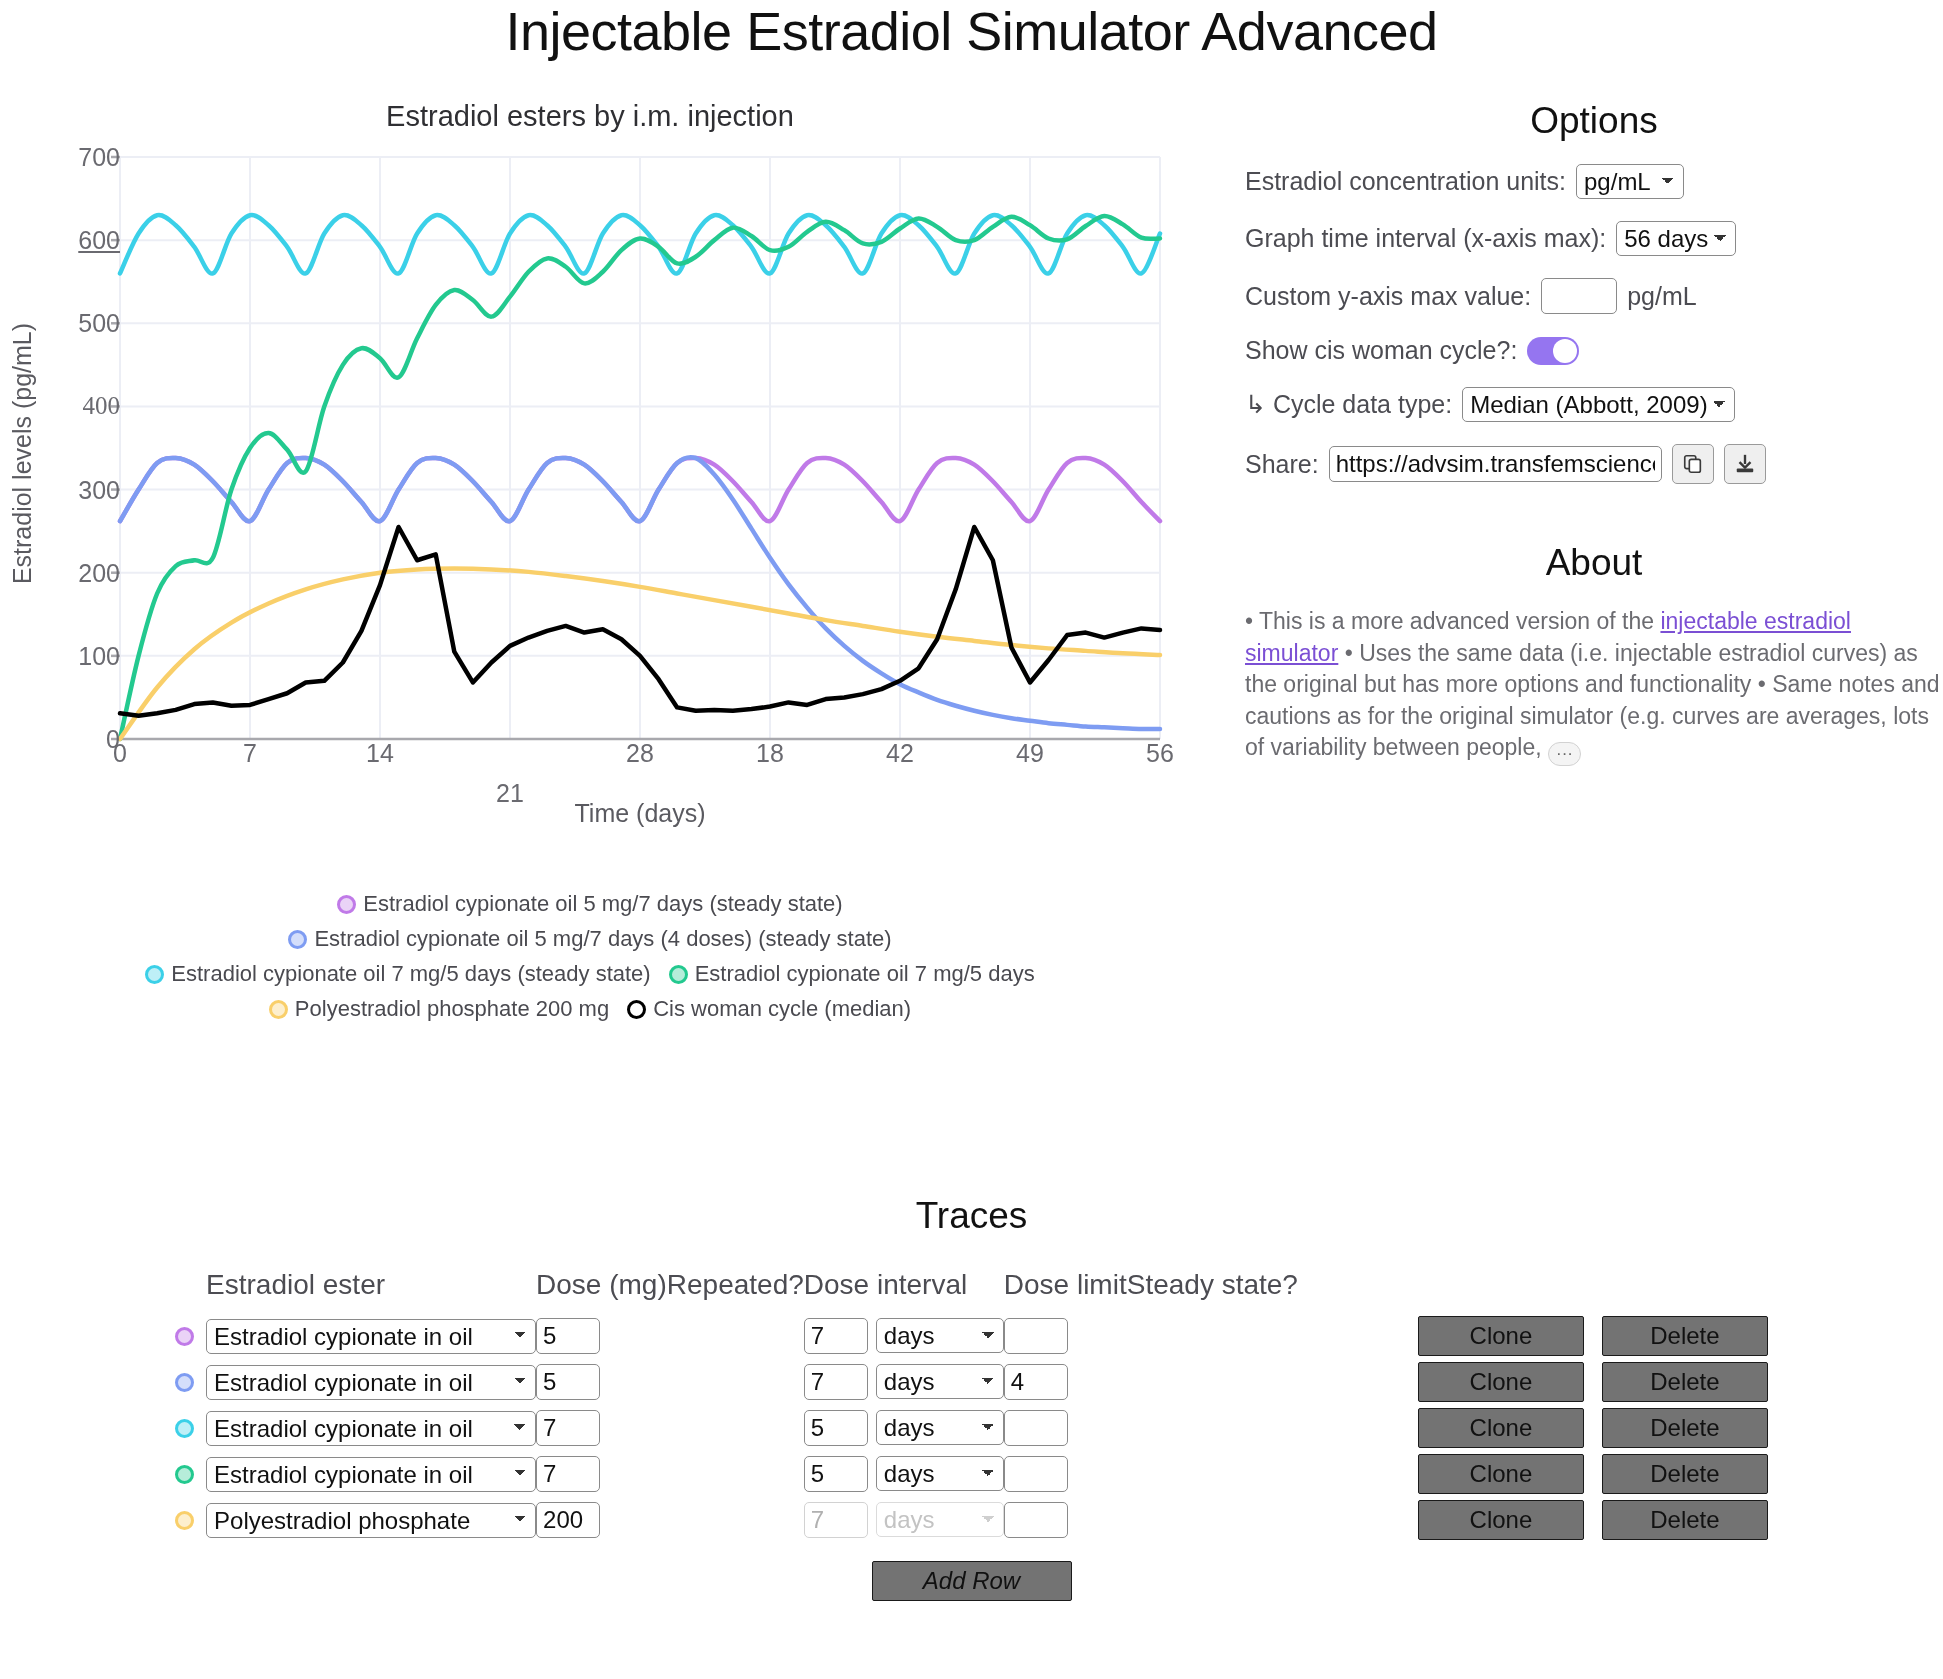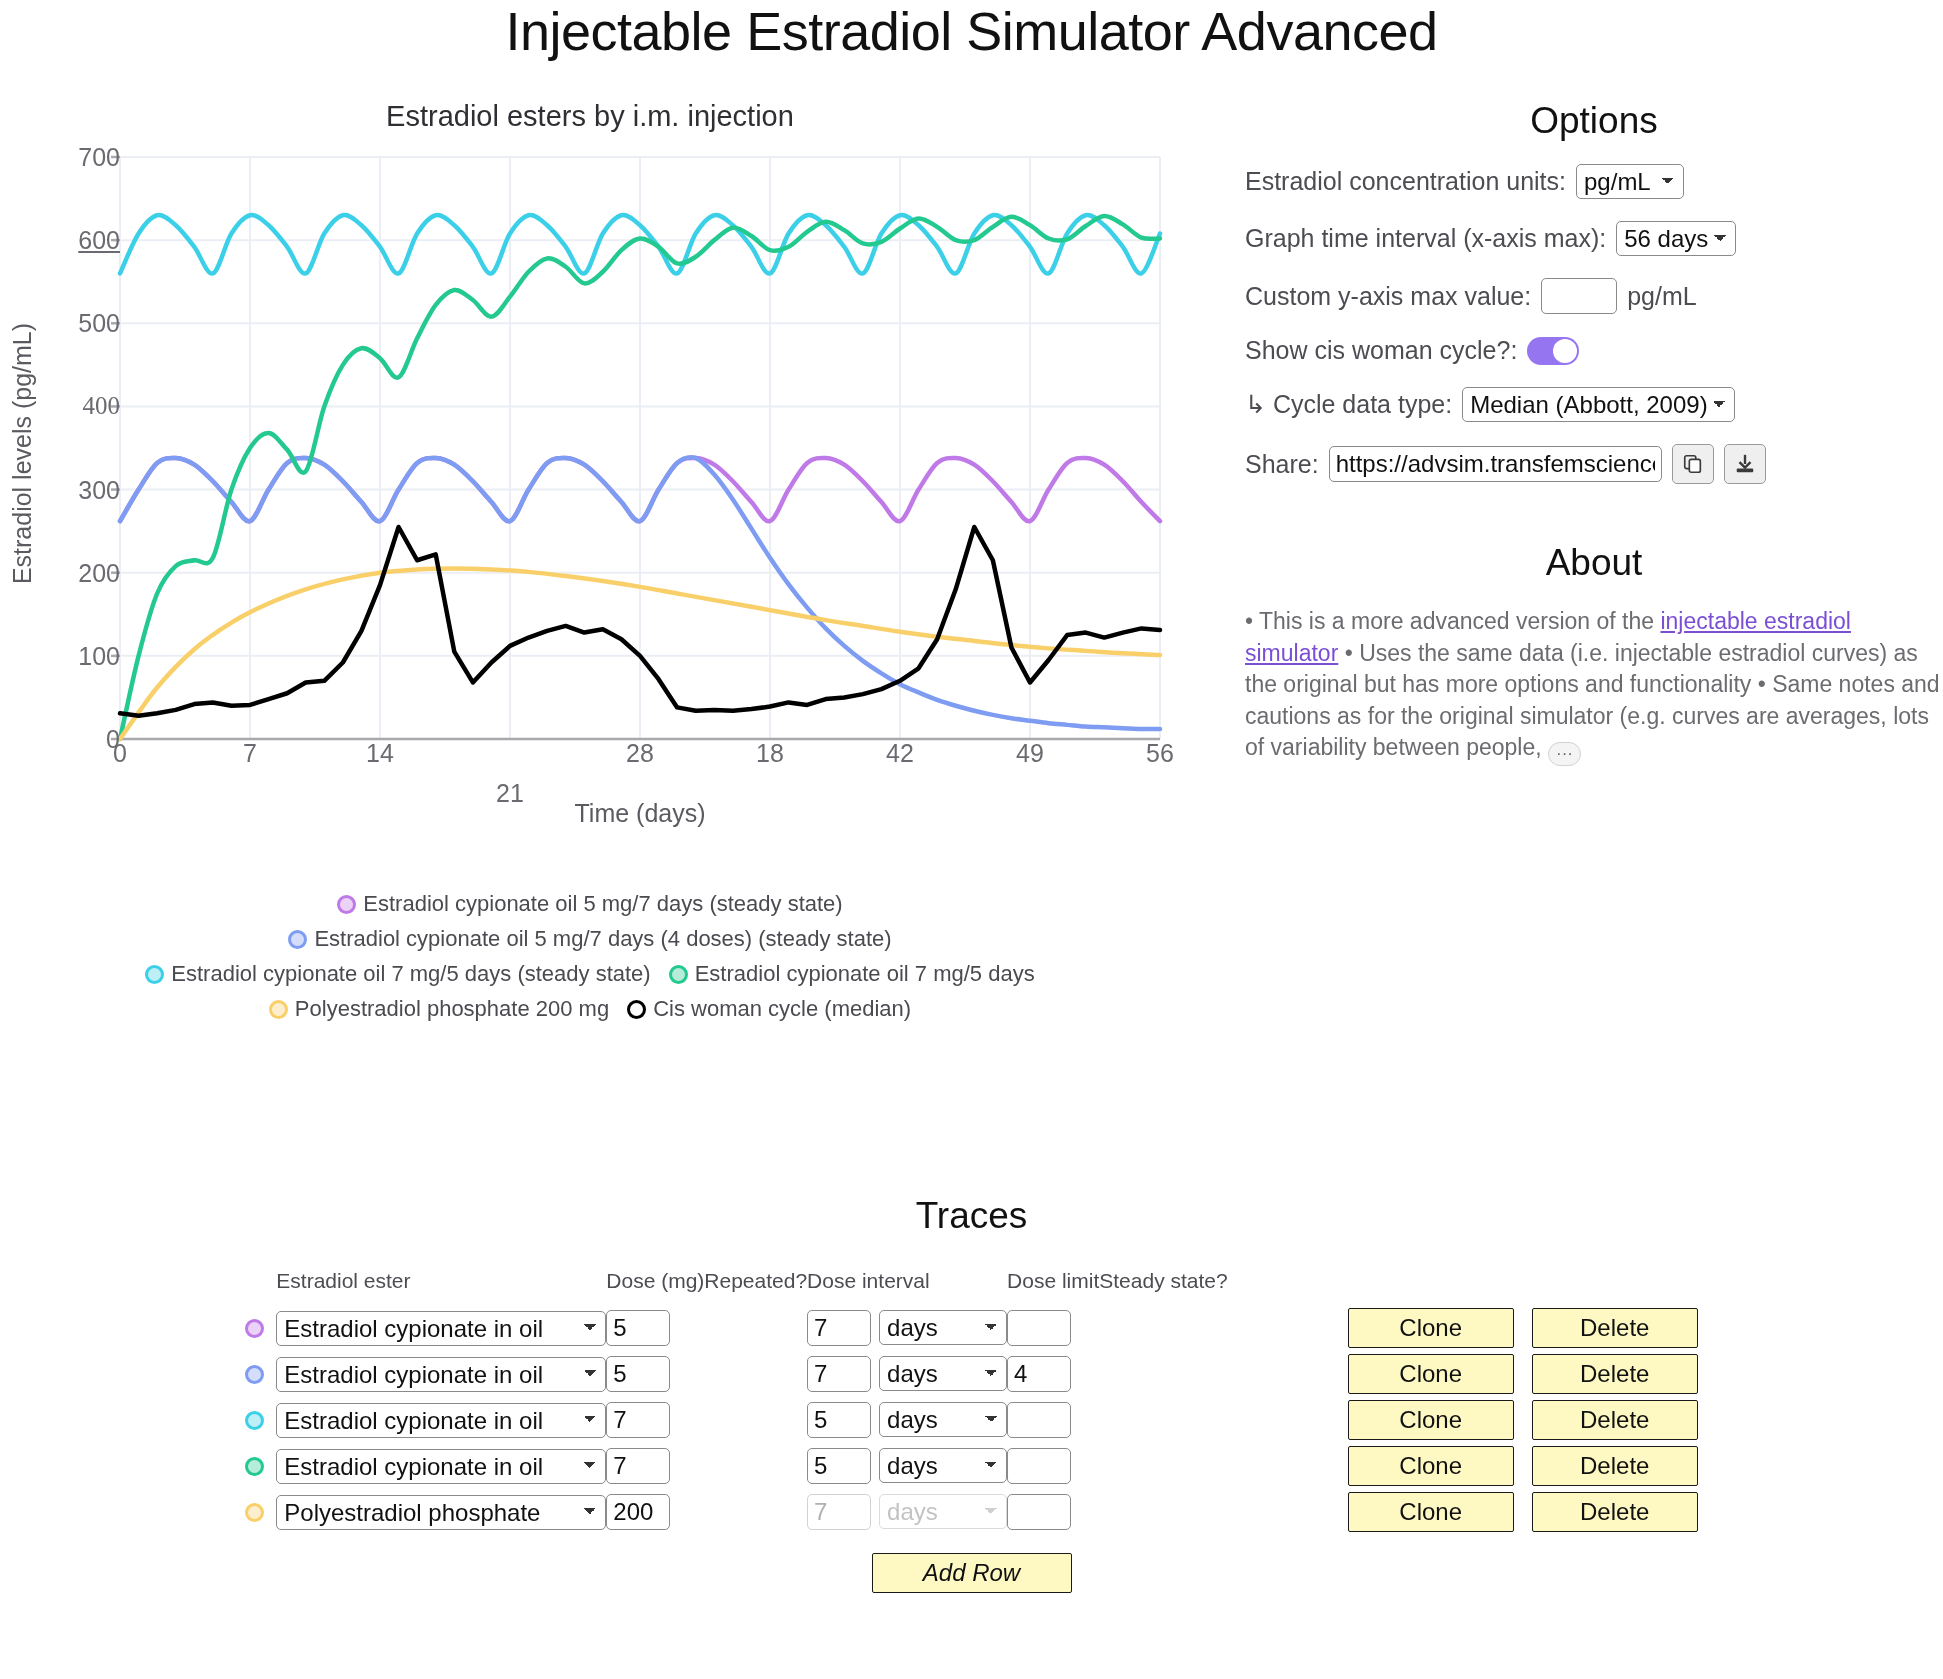--- a/index.html
+++ b/index.html
@@ -235,21 +235,21 @@
     font-size: 37px;
     font-weight: 400;
     color: #111;
     margin: 0 0 32px 0;
   }
   table.tr-table {
     margin: 0 auto;
     border-collapse: collapse;
   }
   table.tr-table th {
-    font-size: 21px;
+    font-size: 28px;
     font-weight: 400;
     color: #4c4c52;
     text-align: left;
     padding: 0 0 12px 0;
   }
   table.tr-table td {
     padding: 3px 0;
     vertical-align: middle;
   }
   .swatch {
@@ -261,21 +261,21 @@
   }
   .ester-select { width: 330px; }
   .dose-in  { width: 64px; }
   .int-in   { width: 64px; }
   .unit-sel { width: 128px; }
   .lim-in   { width: 64px; }
   .btn {
     font-family: "Liberation Sans", sans-serif;
     font-size: 24px;
     color: #111;
-    background: #fef9c3;
+    background: #737373;
     border: 1px solid #1a1a1a;
     border-radius: 2px;
     padding: 5px 0;
     cursor: pointer;
     text-align: center;
   }
   .btn-clone, .btn-del { width: 166px; }
   .addrow-wrap { text-align: center; margin-top: 18px; }
   .btn-add { width: 200px; font-style: italic; }
   .pad-l { padding-left: 18px; }

